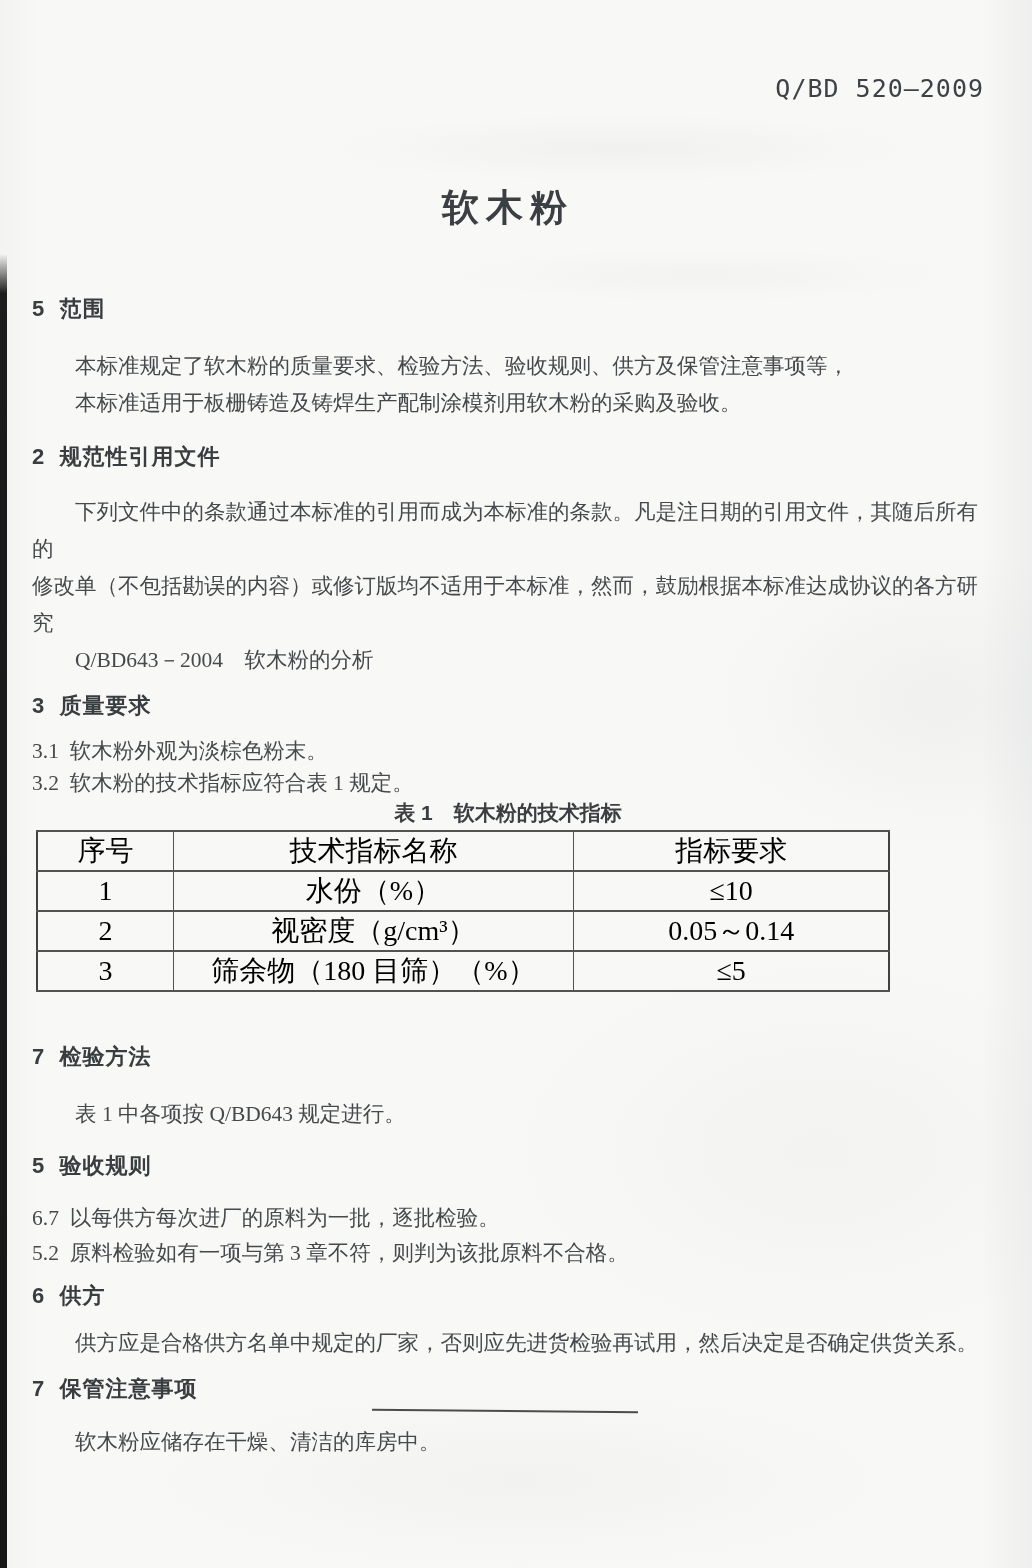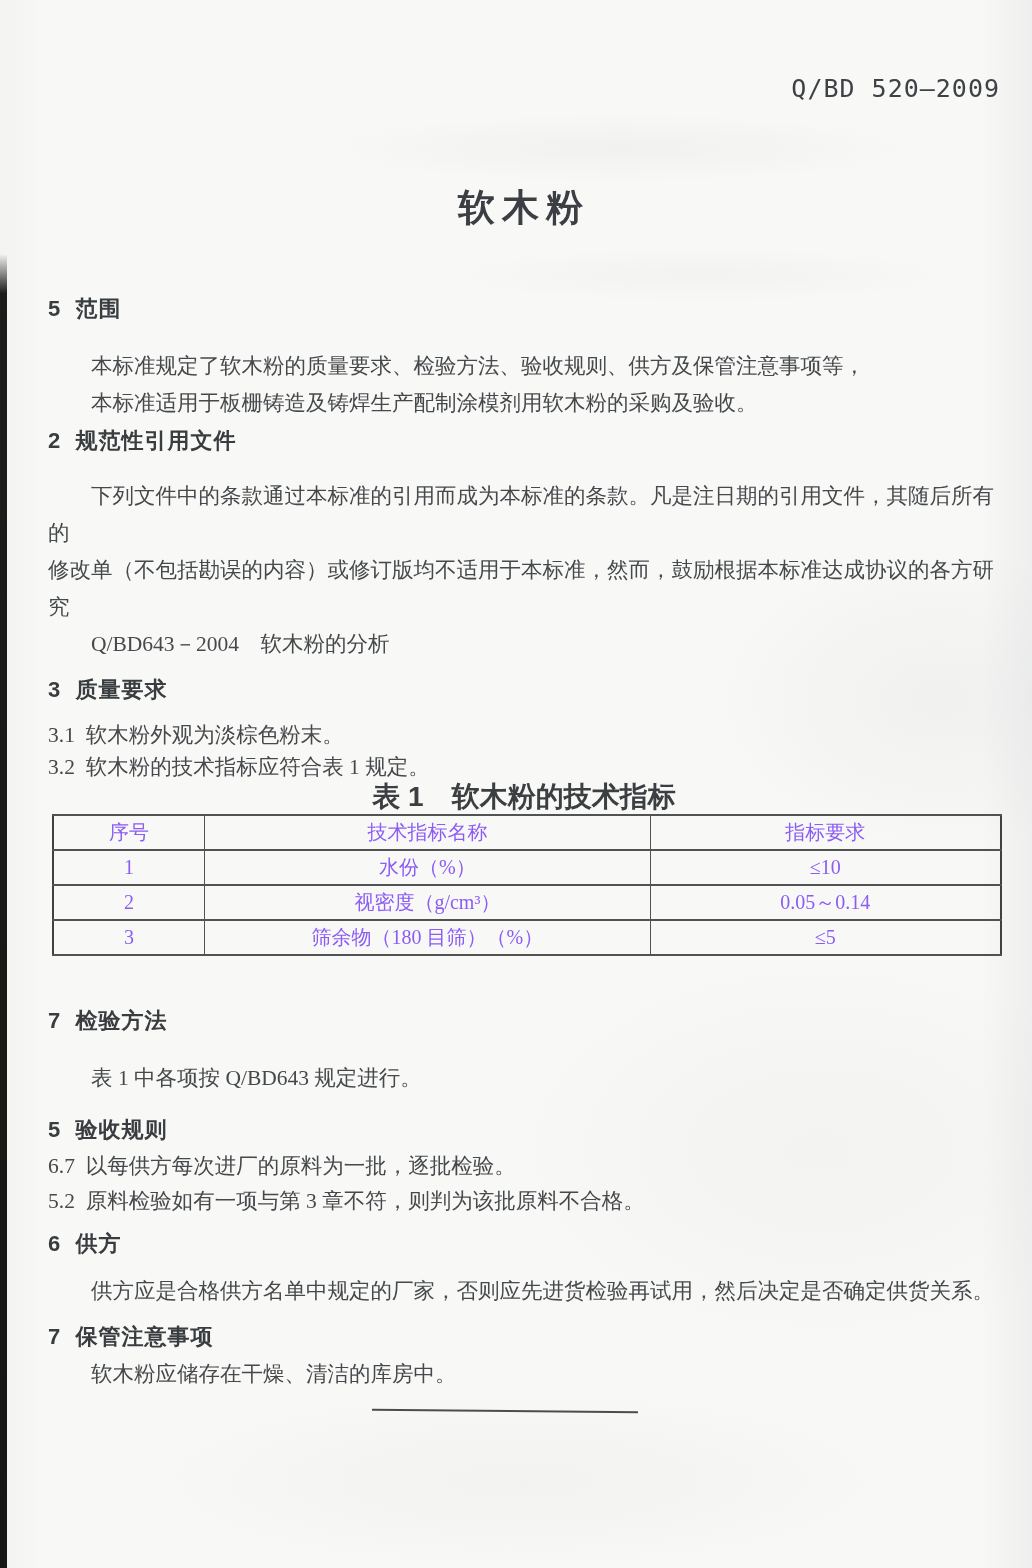--- a/index.html
+++ b/index.html
@@ -22,21 +22,21 @@
       radial-gradient(ellipse 300px 200px at 940px 700px, rgba(170,175,182,0.10), transparent 75%),
       radial-gradient(ellipse 420px 260px at 820px 1150px, rgba(170,175,182,0.07), transparent 75%),
       radial-gradient(ellipse 500px 120px at 520px 1480px, rgba(170,175,182,0.08), transparent 75%),
       linear-gradient(90deg, rgba(200,203,207,0.10) 0%, transparent 4%, transparent 95%, rgba(185,189,194,0.16) 100%);
     pointer-events:none;
   }
   .left-scan-bar {
     position:absolute; left:0; top:254px; bottom:0; width:7px;
     background:linear-gradient(180deg, rgba(24,24,24,0) 0%, #1c1c1c 3%, #161616 100%);
   }
-  .content { position:absolute; left:48px; top:0; width:952px; }
+  .content { position:absolute; left:32px; top:0; width:952px; }
 
   .doc-number {
     padding-top:74px;
     text-align:right;
     font-family:"DejaVu Sans Mono","Liberation Mono",monospace;
     font-size:25px; line-height:30px;
     letter-spacing:1px;
     color:#3e4246;
   }
   .doc-title {
@@ -60,53 +60,53 @@
     white-space:pre-wrap;
     color:#46494c;
   }
   .lh33 { line-height:32px; }
   .lh35 { line-height:35px; }
   .indent { text-indent:2em; }
 
   .table-caption {
     margin-top:0;
     font-family:"Liberation Sans","DejaVu Sans",sans-serif;
-    font-size:28px; line-height:28px;
+    font-size:21px; line-height:28px;
     font-weight:700;
     text-align:center;
     color:#3c3f42;
     white-space:pre-wrap;
   }
   table.spec-table {
     margin:3px 0 0 4px;
-    width:950px;
+    width:854px;
     border-collapse:collapse;
     table-layout:fixed;
     border:2.5px solid #414141;
-    font-size:20px;
-    color:#8b5cf6;
+    font-size:28px;
+    color:#000000;
   }
   table.spec-table td {
     border:1.6px solid #525252;
     border-top-width:2px; border-bottom-width:2px;
     height:33px;
     padding:0 4px;
     text-align:center;
     vertical-align:middle;
     white-space:pre-wrap;
   }
   .footer-line {
     position:absolute;
     left:372px; top:1410px;
     width:266px; height:0;
     border-top:2.4px solid #4c4c4c;
     transform:rotate(0.55deg);
   }
   .mt60{margin-top:60px} .mt50{margin-top:50px} .mt22{margin-top:22px}
-  .mt20{margin-top:24px} .mt18{margin-top:18px} .mt16{margin-top:4px}
+  .mt20{margin-top:24px} .mt18{margin-top:18px} .mt16{margin-top:20px}
   .mt14{margin-top:14px} .mt12{margin-top:12px} .mt10{margin-top:10px}
 </style>
 </head>
 <body>
 
 <div class="page">
   <div class="left-scan-bar"></div>
 
   <div class="content">
 

